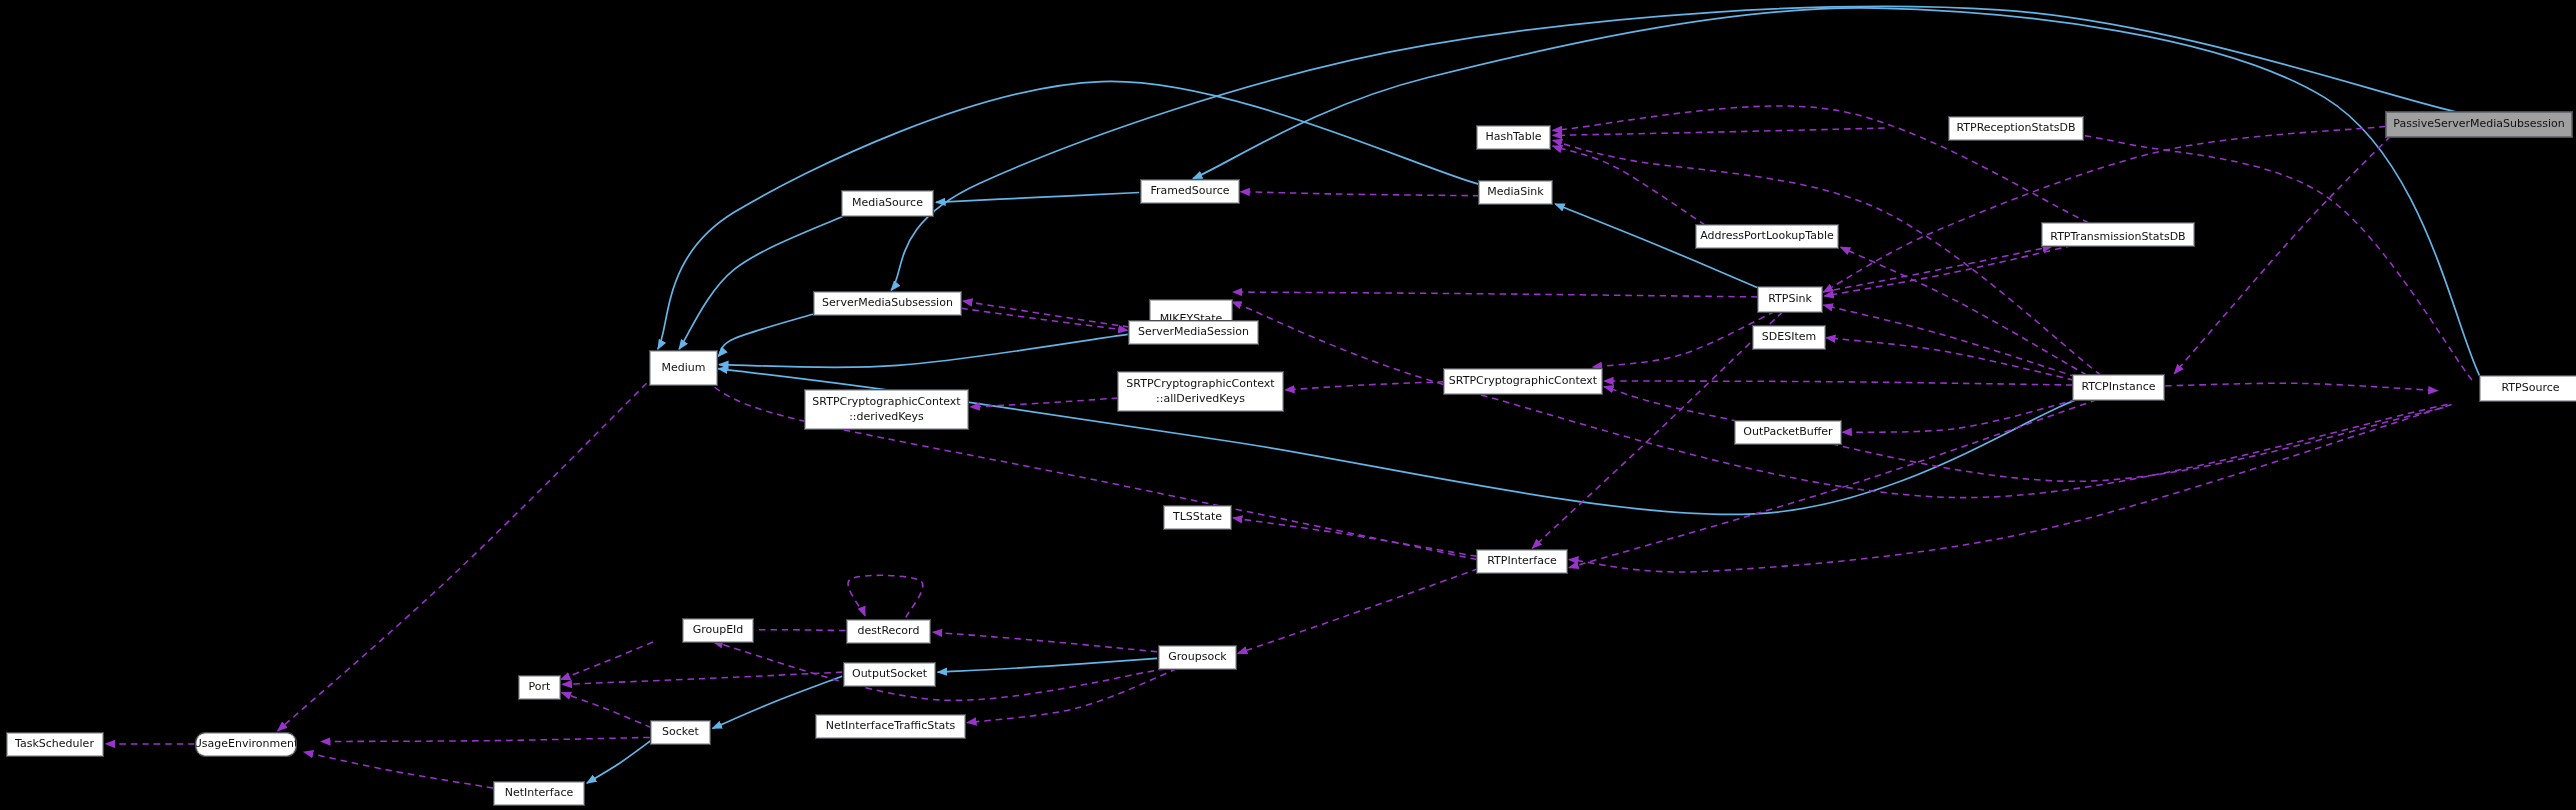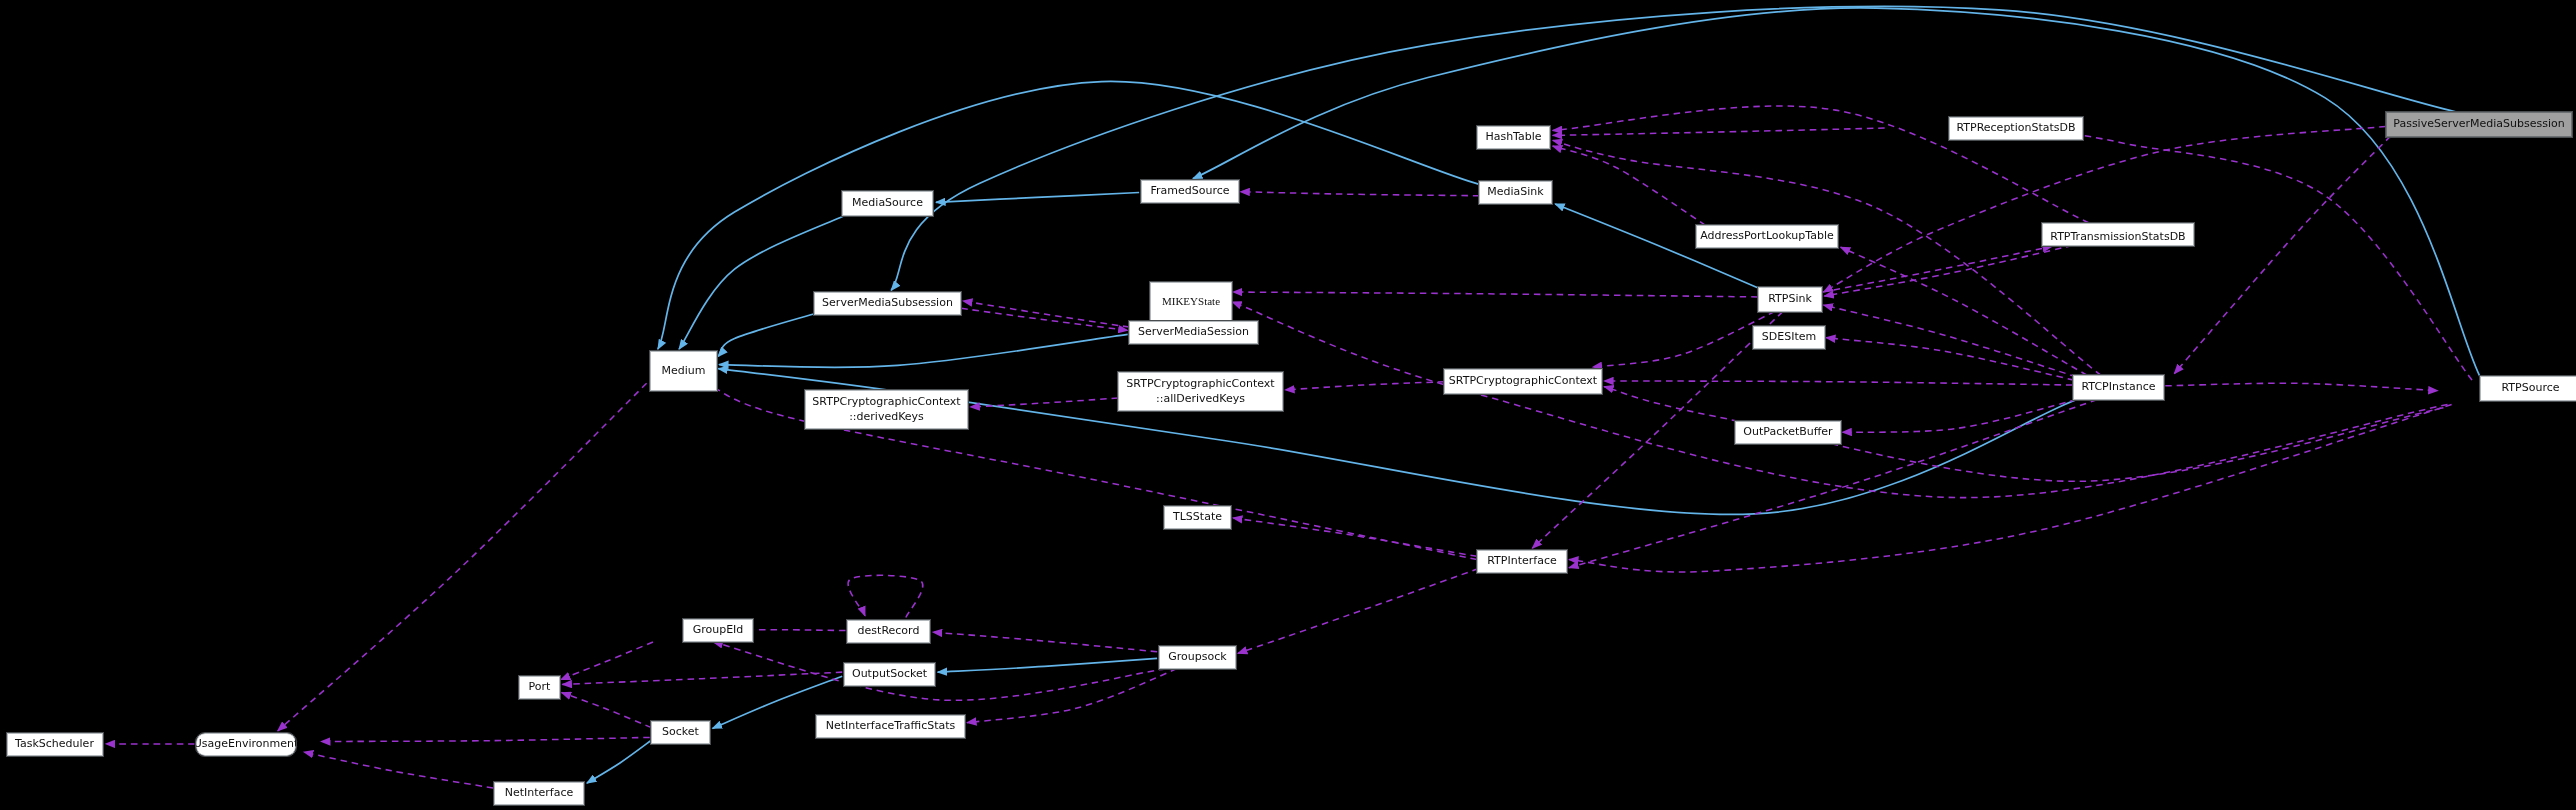--- a/index.html
+++ b/index.html
@@ -115,21 +115,21 @@
       </div>
       <div class="node" style="left: 1159px; top: 646px; width: 77px; height: 23px;">
         <span>Groupsock</span>
       </div>
       <div class="node" style="left: 1477px; top: 550px; width: 90px; height: 23px;">
         <span>RTPInterface</span>
       </div>
       <div class="node" style="left: 1164px; top: 506px; width: 67px; height: 23px;">
         <span>TLSState</span>
       </div>
-      <div class="node" style="left: 650px; top: 351px; width: 67px; height: 40px;">
+      <div class="node" style="left: 650px; top: 351px; width: 67px; height: 34px;">
         <span>Medium</span>
       </div>
       <div class="node" style="left: 814px; top: 292px; width: 147px; height: 23px;">
         <span>ServerMediaSubsession</span>
       </div>
       <div class="node" style="left: 842px; top: 191px; width: 91px; height: 24.5px;">
         <span>MediaSource</span>
       </div>
       <div class="node" style="left: 1141px; top: 180px; width: 98px; height: 23px;">
         <span>FramedSource</span>
@@ -139,21 +139,21 @@
       </div>
       <div class="node" style="left: 1477px; top: 126px; width: 73px; height: 23px;">
         <span>HashTable</span>
       </div>
       <div class="node" style="left: 1949px; top: 117px; width: 134px; height: 23px;">
         <span>RTPReceptionStatsDB</span>
       </div>
       <div class="node highlighted" style="left: 2386px; top: 112px; width: 186px; height: 24.5px;">
         <span>PassiveServerMediaSubsession</span>
       </div>
-      <div class="node" style="left: 1150px; top: 282px; width: 82px; height: 39px; font-family: Liberation Serif, serif;">
+      <div class="node" style="left: 1150px; top: 300px; width: 82px; height: 39px;">
         <span>MIKEYState</span>
       </div>
       <div class="node" style="left: 1129px; top: 321px; width: 129px; height: 23px;">
         <span>ServerMediaSession</span>
       </div>
       <div class="node" style="left: 1758px; top: 287px; width: 64px; height: 24.5px;">
         <span>RTPSink</span>
       </div>
       <div class="node" style="left: 1753px; top: 326px; width: 72px; height: 23px;">
         <span>SDESItem</span>

